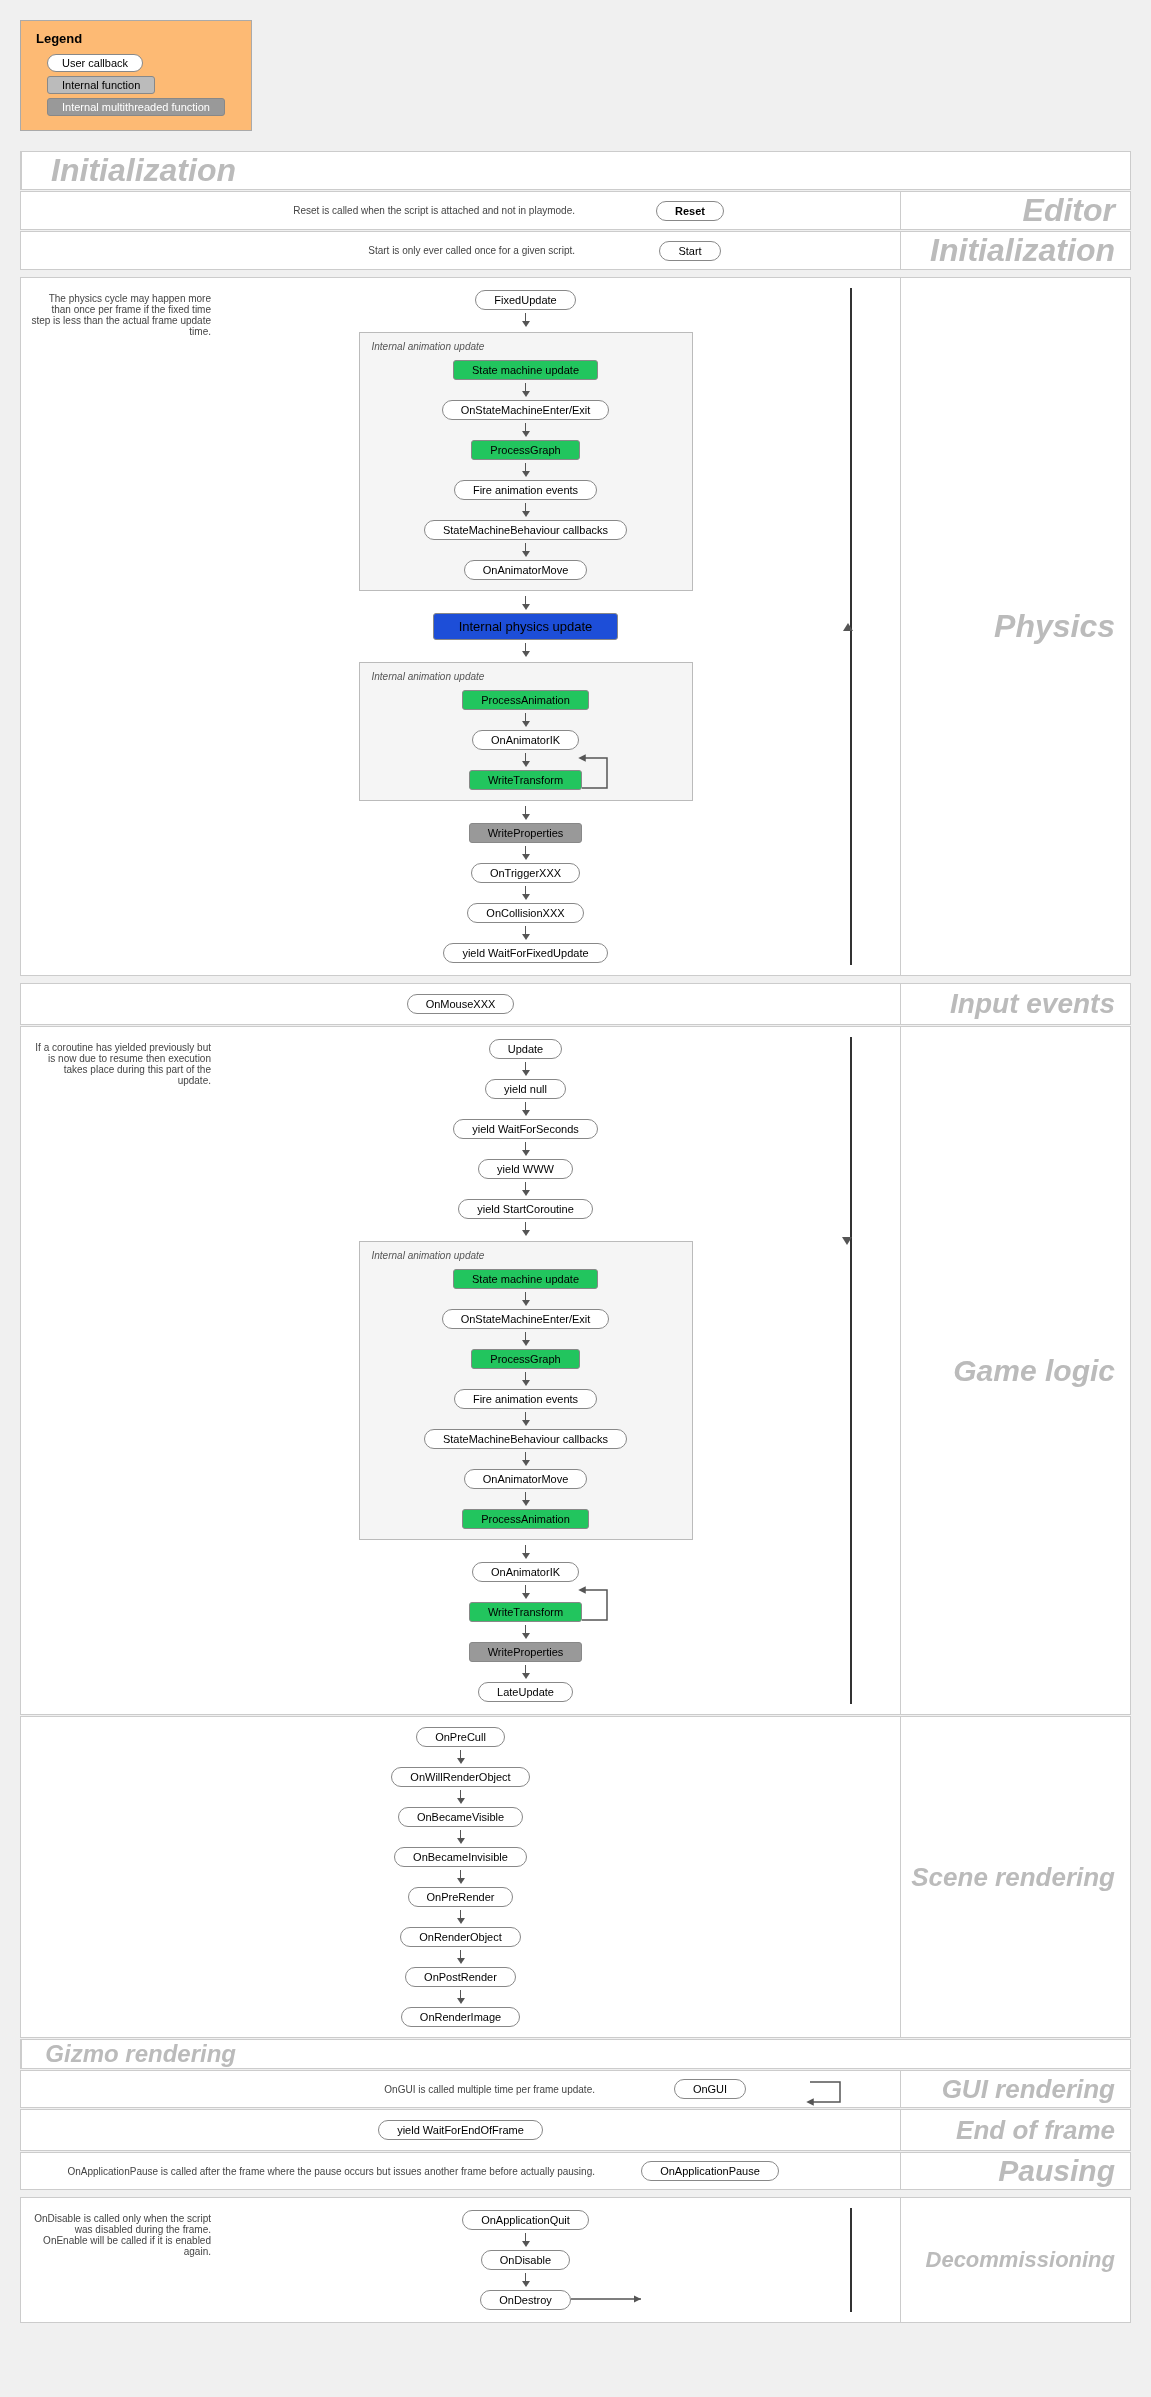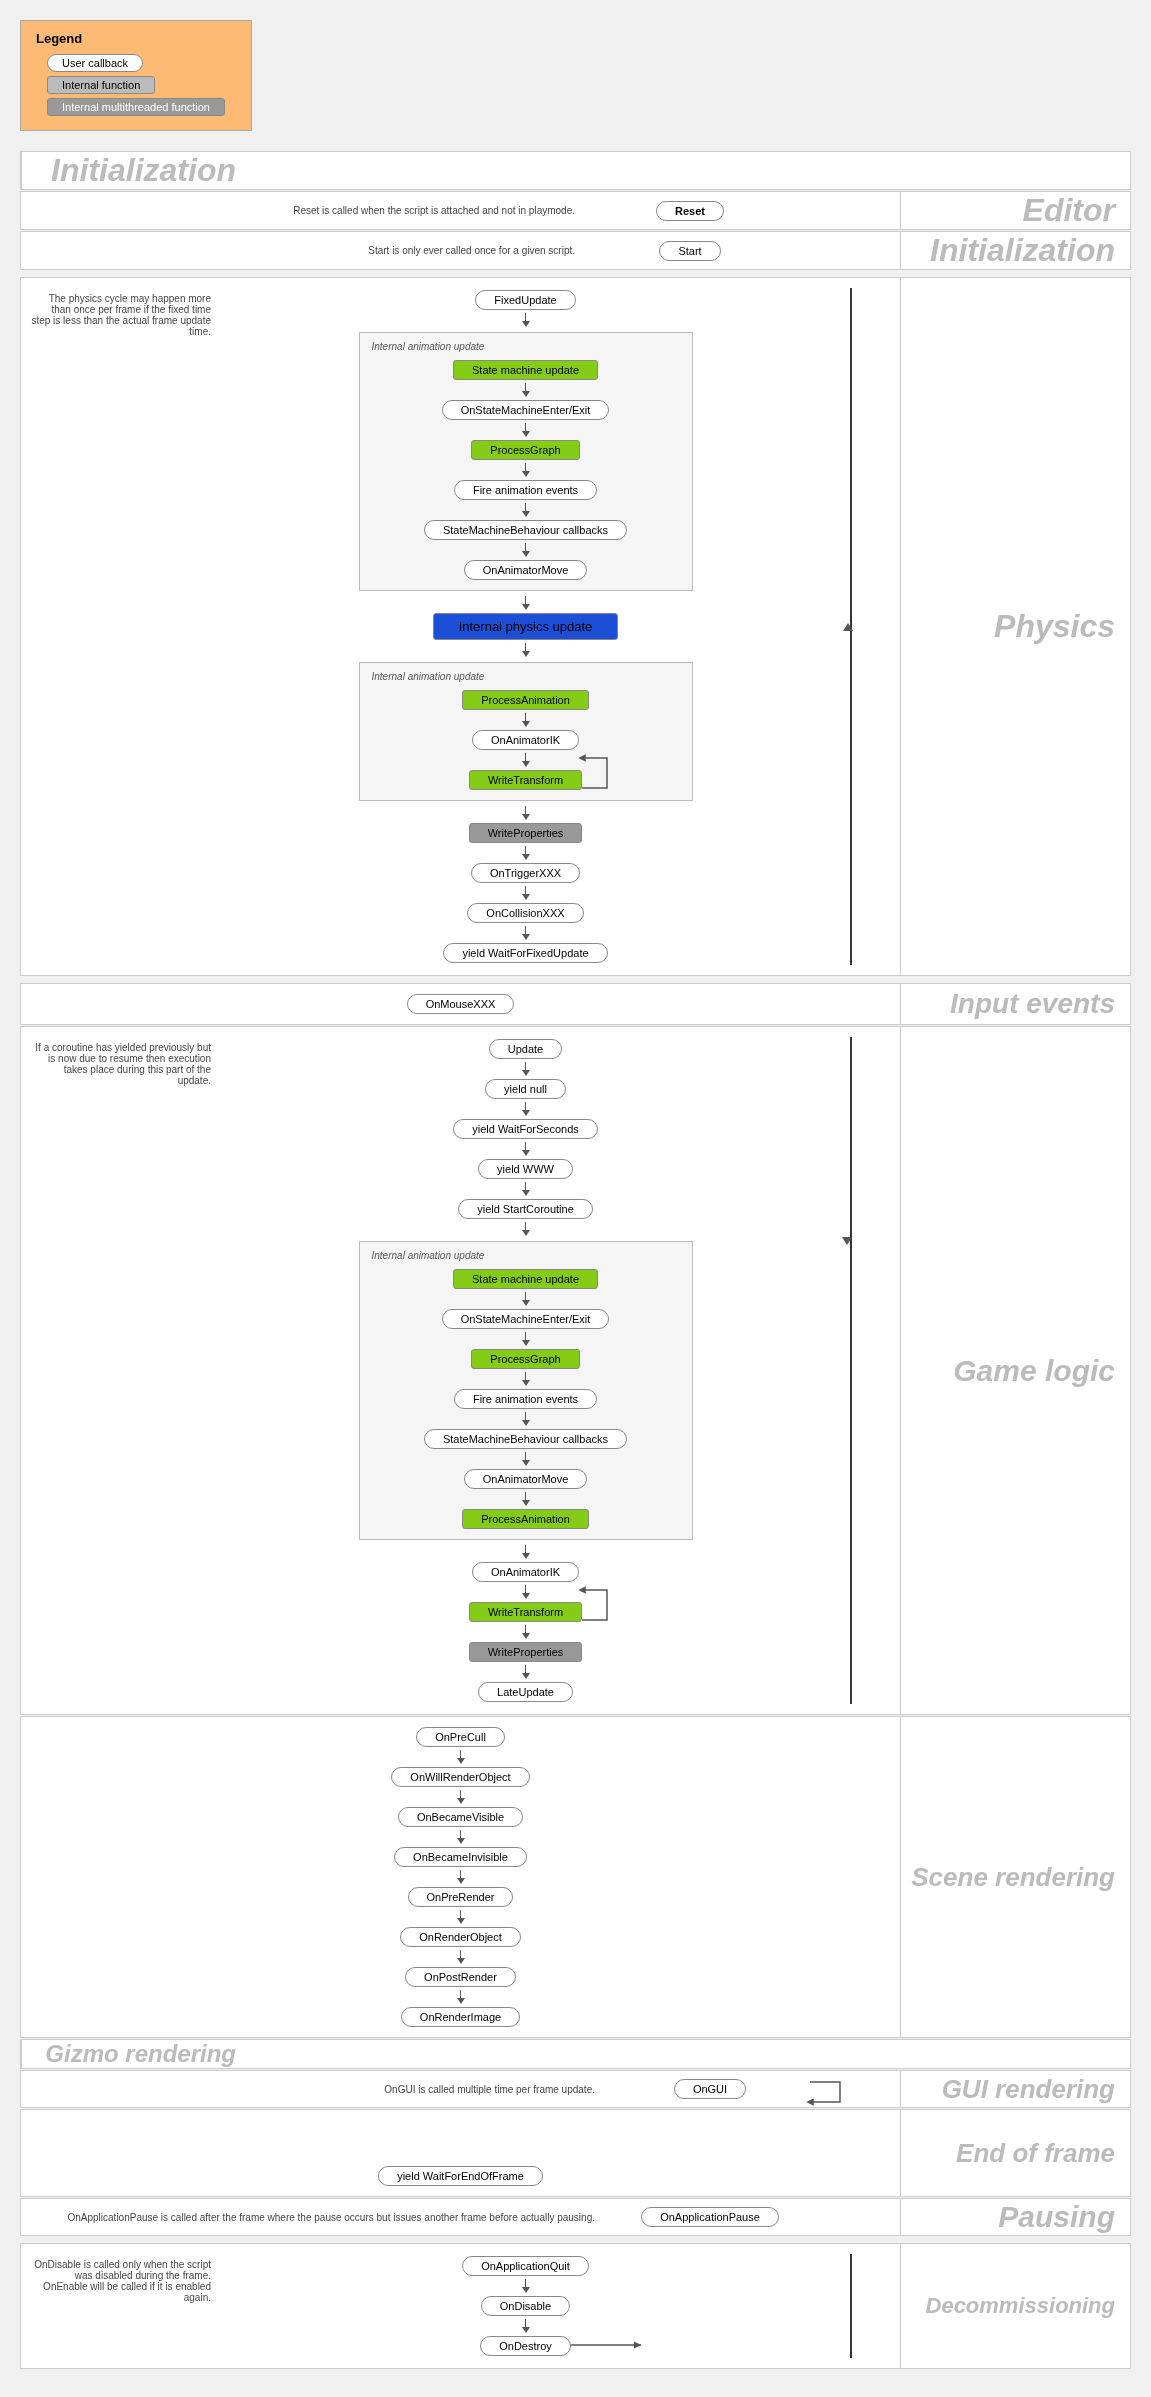--- a/index.html
+++ b/index.html
@@ -59,21 +59,21 @@
       padding: 3px 18px;
       background: white;
       font-size: 11px;
       text-align: center;
       margin: 2px 0;
     }
     .node-internal {
       border: 1px solid #888;
       border-radius: 3px;
       padding: 3px 18px;
-      background: #84cc16;
+      background: #22c55e;
       font-size: 11px;
       text-align: center;
       margin: 2px 0;
     }
     .node-dark {
       border: 1px solid #888;
       border-radius: 3px;
       padding: 3px 18px;
       background: #999;
       font-size: 11px;
@@ -530,21 +530,21 @@
       </div>
       <div style="min-width:80px;"></div>
     </div>
     <div class="gs-right">
       <span style="font-size:26px;color:#bbb;font-style:italic;">GUI rendering</span>
     </div>
   </div>
 
   
   <div class="global-section">
-    <div style="flex:1;display:flex;flex-direction:column;align-items:center;padding:8px 11px;margin-top:46px;">
+    <div style="flex:1;display:flex;flex-direction:column;align-items:center;padding:8px 11px;">
       <div class="node-user">yield WaitForEndOfFrame</div>
     </div>
     <div class="gs-right">
       <span style="font-size:26px;color:#bbb;font-style:italic;">End of frame</span>
     </div>
   </div>
 
   
   <div class="global-section">
     <div style="flex:1;display:flex;align-items:center;padding:6px 10px;">

